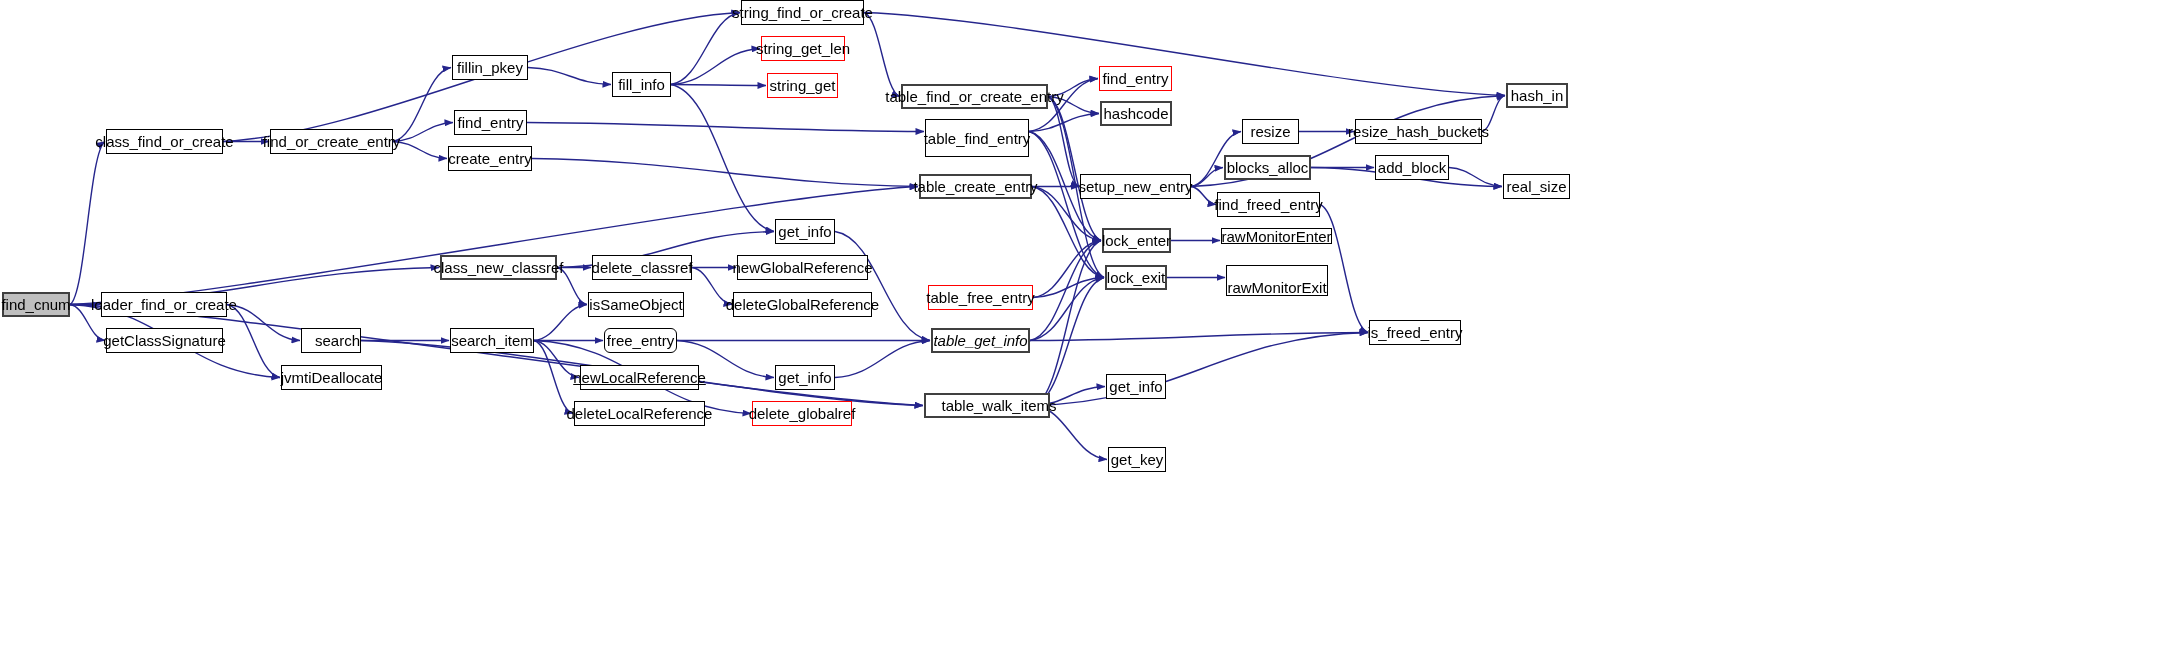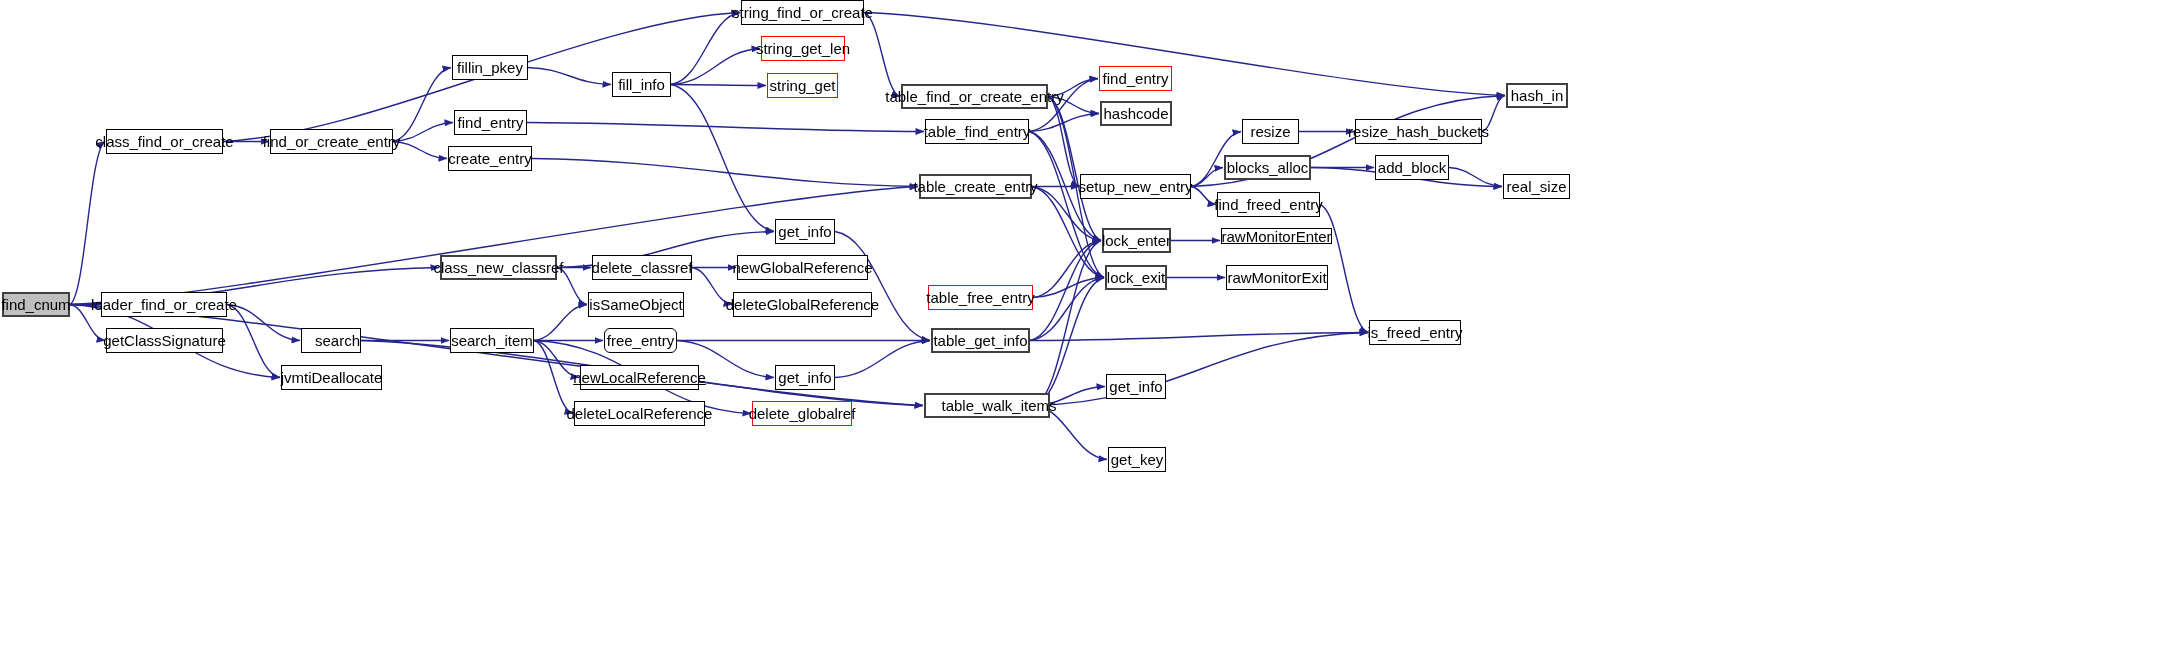--- a/index.html
+++ b/index.html
@@ -213,30 +213,30 @@
       </div>
       <div class="node" style="left: 775px; top: 219px; width: 60px; height: 25px;">
         <span>get_info</span>
       </div>
       <div class="node" style="left: 775px; top: 365px; width: 60px; height: 25px;">
         <span>get_info</span>
       </div>
       <div class="node thick" style="left: 901px; top: 84px; width: 147px; height: 25px;">
         <span>table_find_or_create_entry</span>
       </div>
-      <div class="node" style="left: 925px; top: 119px; width: 104px; height: 25px;">
+      <div class="node" style="left: 925px; top: 119px; width: 104px; height: 38px;">
         <span>table_find_entry</span>
       </div>
       <div class="node thick" style="left: 919px; top: 174px; width: 113px; height: 25px;">
         <span>table_create_entry</span>
       </div>
       <div class="node red" style="left: 928px; top: 285px; width: 105px; height: 25px;">
         <span>table_free_entry</span>
       </div>
-      <div class="node thick" style="left: 931px; top: 328px; width: 99px; height: 25px;">
+      <div class="node thick" style="left: 931px; top: 328px; width: 99px; height: 25px; font-style: italic;">
         <span>table_get_info</span>
       </div>
       <div class="node thick" style="left: 924px; top: 393px; width: 126px; height: 25px; padding-left: 24px;">
         <span>table_walk_items</span>
       </div>
       <div class="node red" style="left: 1099px; top: 66px; width: 73px; height: 25px;">
         <span>find_entry</span>
       </div>
       <div class="node thick" style="left: 1100px; top: 101px; width: 72px; height: 25px;">
         <span>hashcode</span>
@@ -261,21 +261,21 @@
       </div>
       <div class="node thick" style="left: 1224px; top: 155px; width: 87px; height: 25px;">
         <span>blocks_alloc</span>
       </div>
       <div class="node" style="left: 1217px; top: 192px; width: 103px; height: 25px;">
         <span>find_freed_entry</span>
       </div>
       <div class="node" style="left: 1221px; top: 228px; width: 111px; height: 16px;">
         <span>rawMonitorEnter</span>
       </div>
-      <div class="node" style="left: 1226px; top: 265px; width: 102px; height: 25px;">
+      <div class="node" style="left: 1226px; top: 265px; width: 102px; height: 31px; align-items: flex-end;">
         <span>rawMonitorExit</span>
       </div>
       <div class="node" style="left: 1355px; top: 119px; width: 127px; height: 25px;">
         <span>resize_hash_buckets</span>
       </div>
       <div class="node" style="left: 1375px; top: 155px; width: 74px; height: 25px;">
         <span>add_block</span>
       </div>
       <div class="node" style="left: 1369px; top: 320px; width: 92px; height: 25px;">
         <span>is_freed_entry</span>

